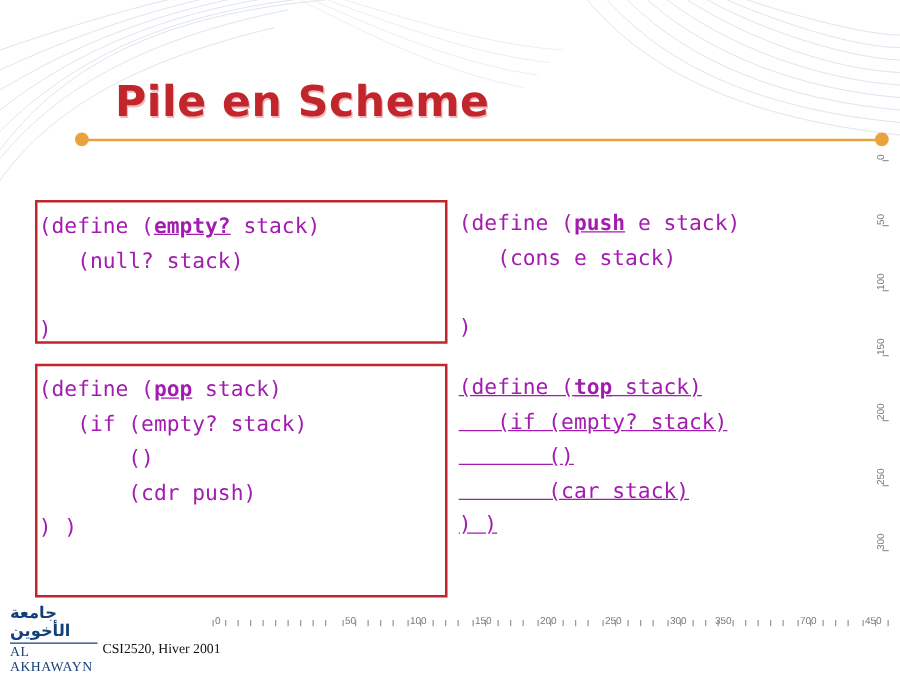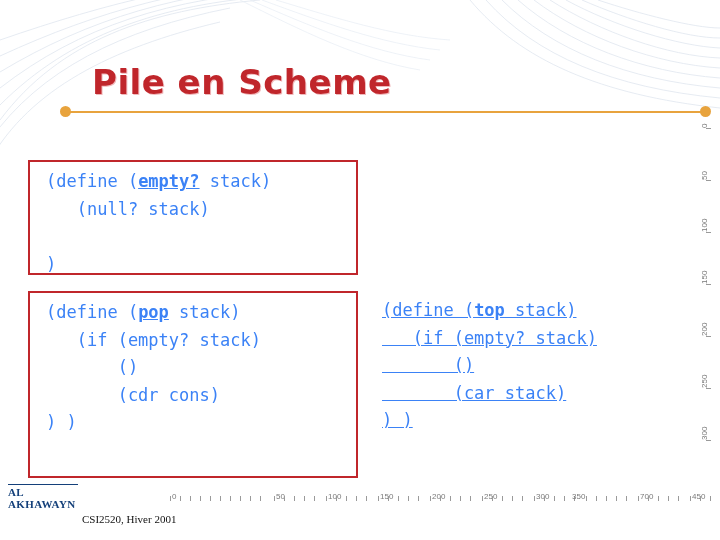--- a/index.html
+++ b/index.html
@@ -63,23 +63,23 @@
   .rule-dot.right { left: 700px; }
 
   
   .code-box {
     position: absolute;
     border: 2px solid #C0262B;
     box-sizing: border-box;
     background: transparent;
     font-family: "DejaVu Sans Mono", monospace;
     font-size: 17px;
-    color: #3b82f6;
+    color: #a21caf;
     line-height: 1.62;
-    padding: 6px 6px 6px 16px;
+    padding: 6px 6px 6px 1px;
     white-space: pre;
   }
   .box-empty {
     left: 28px;
     top: 160px;
     width: 330px;
     height: 115px;
   }
   .box-push {
     left: 366px;
@@ -178,21 +178,21 @@
   .logo-ar {
     font-size: 13px;
     color: #14407a;
     font-weight: bold;
     font-family: "DejaVu Sans", sans-serif;
     letter-spacing: -0.5px;
   }
   .logo-en {
     font-size: 11px;
     color: #14407a;
-    font-weight: bold;
+    font-weight: normal;
     letter-spacing: 0.4px;
     font-family: "Liberation Serif", serif;
   }
   .logo-bar {
     width: 70px;
     height: 1px;
     background: #14407a;
     margin: 1px 0;
   }
 </style>
@@ -235,25 +235,29 @@
 
   <div class="rule"></div>
   <div class="rule-dot left"></div>
   <div class="rule-dot right"></div>
 
   <div class="code-box box-empty"><span><span>(define (</span><span class="kw">empty?</span><span> stack)</span></span>
 <span>   (null? stack)</span>
 <span></span>
 <span>)</span></div>
 
+  <div class="code-box box-push"><span><span>(define (</span><span class="kw">push</span><span> e stack)</span></span>
+<span>   (cons e stack)</span>
+<span></span>
+<span>)</span></div>
 
   <div class="code-box box-pop"><span><span>(define (</span><span class="kw">pop</span><span> stack)</span></span>
 <span>   (if (empty? stack)</span>
 <span>       ()</span>
-<span>       (cdr cons)</span>
+<span>       (cdr push)</span>
 <span>) )</span></div>
 
   <div class="code-box box-top"><span><span>(define (</span><span class="kw">top</span><span> stack)</span></span>
 <span>   (if (empty? stack)</span>
 <span>       ()</span>
 <span>       (car stack)</span>
 <span>) )</span></div>
 
   <div class="ruler">
     <div class="ruler-tick" style="left:0px;"></div>
@@ -341,20 +345,21 @@
     <div class="vruler-label" style="left:10px; top:164px;">150</div>
     <div class="vruler-tick" style="top:216px;"></div>
     <div class="vruler-label" style="left:10px; top:216px;">200</div>
     <div class="vruler-tick" style="top:268px;"></div>
     <div class="vruler-label" style="left:10px; top:268px;">250</div>
     <div class="vruler-tick" style="top:320px;"></div>
     <div class="vruler-label" style="left:10px; top:320px;">300</div>
   </div>
 
   <div class="logo">
+    <div class="logo-ar">جامعة الأخوين</div>
     <div class="logo-bar"></div>
     <div class="logo-en">AL AKHAWAYN</div>
 
   </div>
 
   <div class="footer-text">CSI2520, Hiver 2001</div>
 
 </div>
 
 </body></html>

